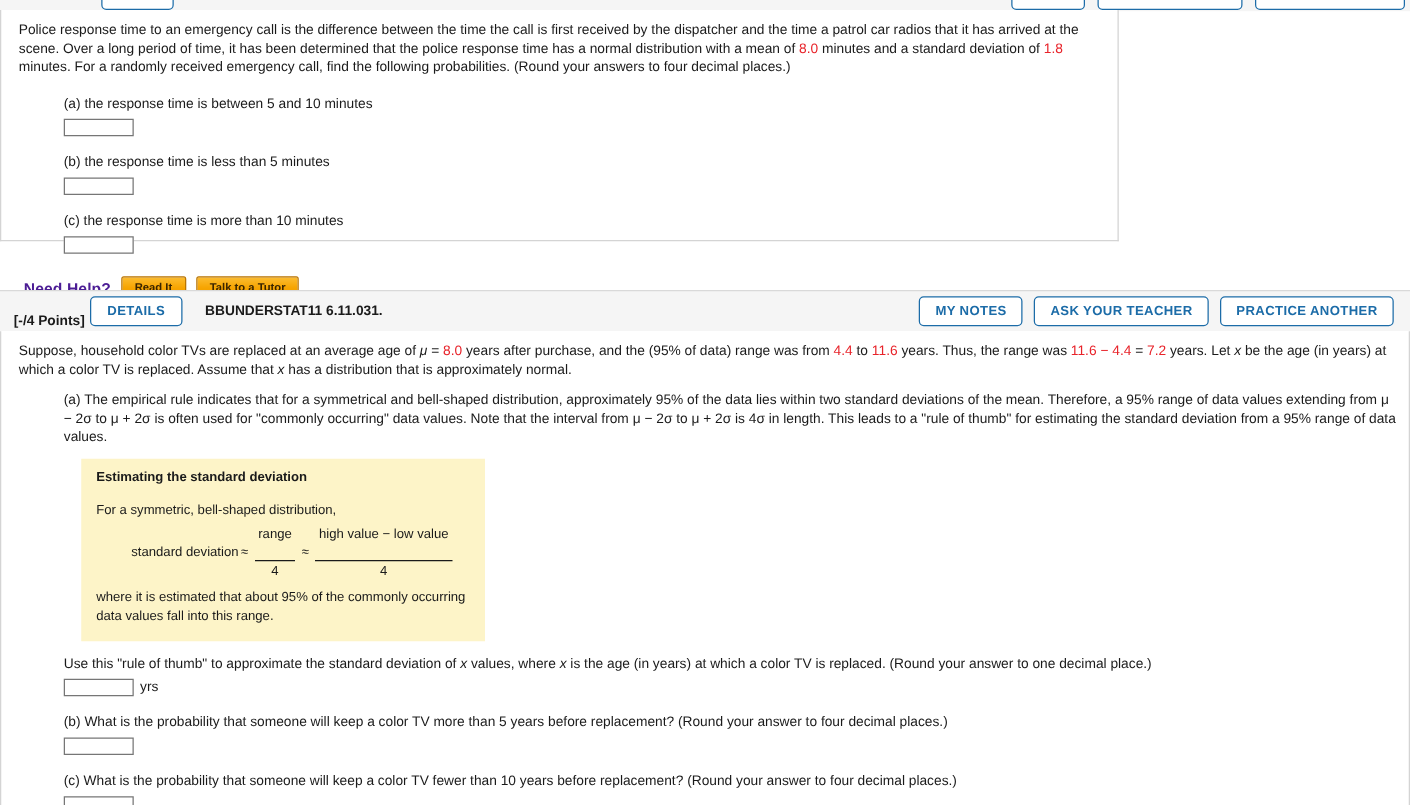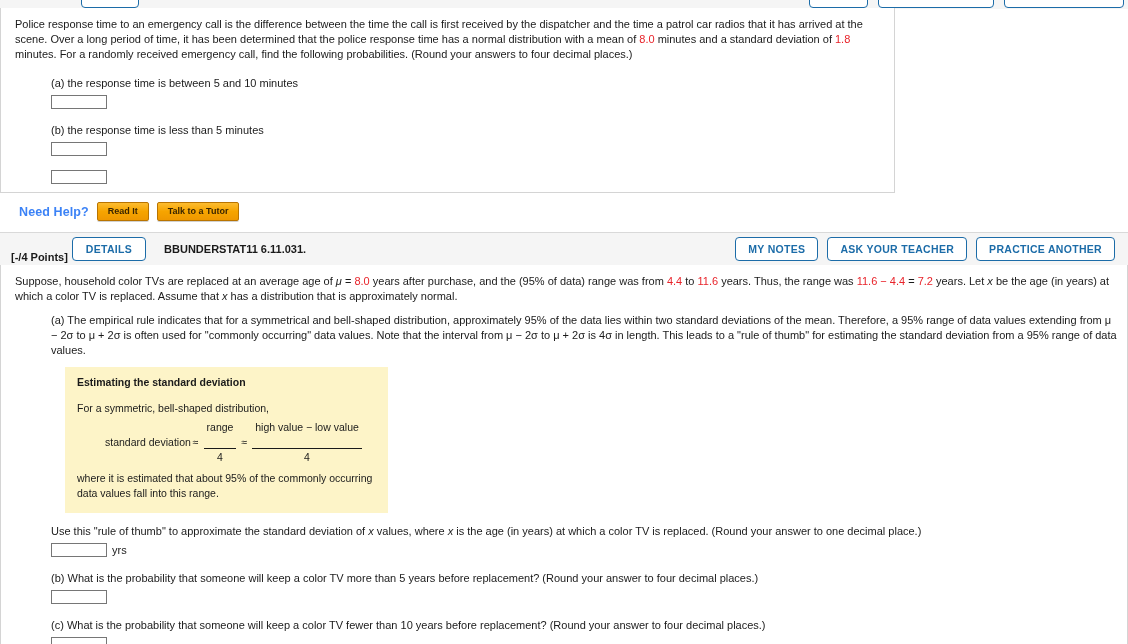--- a/index.html
+++ b/index.html
@@ -82,21 +82,21 @@
     background: #ffffff;
     font-family: "Liberation Sans", sans-serif;
     font-size: 11px;
     padding: 0 2px;
   }
   .unit { font-size: 11px; color: #1a1a1a; }
 
   
   .needhelp { display: flex; align-items: center; gap: 8px; margin: 18px 0 0 4px; }
   .needhelp-label {
-    color: #3b82f6; font-weight: bold; font-size: 12.5px; letter-spacing: .1px;
+    color: #4c1d95; font-weight: bold; font-size: 12.5px; letter-spacing: .1px;
   }
   .help-btn {
     background: linear-gradient(180deg,#fcbc30 0%,#f6a400 50%,#ef9800 100%);
     border: 1px solid #b97400;
     border-radius: 2px;
     color: #3a2500; font-weight: bold; font-size: 9px;
     padding: 3px 10px 4px 10px;
     cursor: pointer; white-space: nowrap;
     box-shadow: 0 1px 0 rgba(0,0,0,.18);
   }
@@ -148,20 +148,21 @@
       </div>
 
       <div class="part">
         <div class="part-text">(b) the response time is less than 5 minutes</div>
         <div class="ansrow">
           <input class="answer-box" type="text" value="" style="">
         </div>
       </div>
 
       <div class="part">
+        <div class="part-text">(c) the response time is more than 10 minutes</div>
         <div class="ansrow">
           <input class="answer-box" type="text" value="" style="">
         </div>
       </div>
 
       <div class="needhelp">
         <span class="needhelp-label">Need Help?</span>
         <button class="help-btn">Read It</button>
         <button class="help-btn">Talk to a Tutor</button>
       </div>

